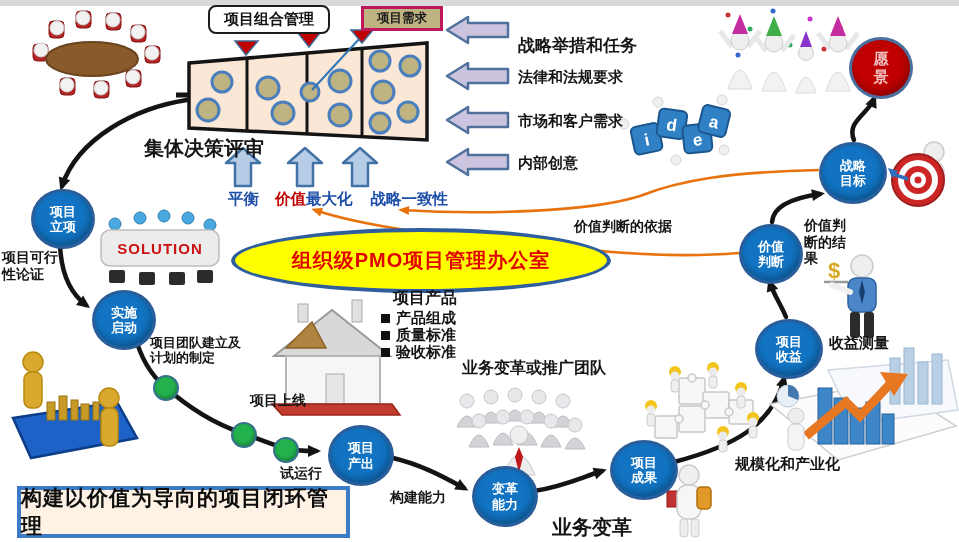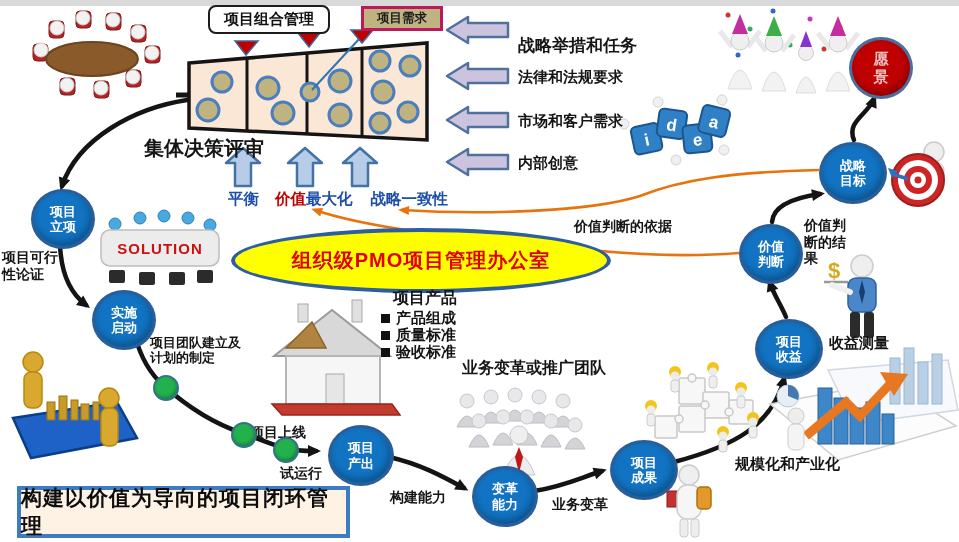--- a/index.html
+++ b/index.html
@@ -392,24 +392,24 @@
   <div class="lbl" style="left:518px;top:36px;font-size:17px">战略举措和任务</div>
   <div class="lbl" style="left:518px;top:68px;font-size:15px">法律和法规要求</div>
   <div class="lbl" style="left:518px;top:112px;font-size:15px">市场和客户需求</div>
   <div class="lbl" style="left:518px;top:154px;font-size:15px">内部创意</div>
 
   <div class="lbl" style="left:144px;top:137px;font-size:20px">集体决策评审</div>
   <div class="lbl ctr" style="left:2px;top:249px;width:80px;font-size:14px">项目可行
 性论证</div>
   <div class="lbl ctr" style="left:150px;top:335px;width:112px;font-size:13px">项目团队建立及
 计划的制定</div>
-  <div class="lbl" style="left:250px;top:424px;font-size:14px">项目上线</div>
+  <div class="lbl" style="left:250px;top:392px;font-size:14px">项目上线</div>
   <div class="lbl" style="left:280px;top:465px;font-size:14px">试运行</div>
   <div class="lbl" style="left:390px;top:489px;font-size:14px">构建能力</div>
-  <div class="lbl" style="left:552px;top:496px;font-size:14px">业务变革</div>
+  <div class="lbl" style="left:552px;top:516px;font-size:20px">业务变革</div>
   <div class="lbl" style="left:735px;top:455px;font-size:15px">规模化和产业化</div>
   <div class="lbl" style="left:829px;top:334px;font-size:15px">收益测量</div>
   <div class="lbl ctr" style="left:804px;top:217px;width:56px;font-size:14px">价值判
 断的结
 果</div>
   <div class="lbl" style="left:574px;top:218px;font-size:14px">价值判断的依据</div>
   <div class="lbl" style="left:462px;top:359px;font-size:16px">业务变革或推广团队</div>
 
   <div class="lbl" style="left:393px;top:289px;font-size:16px">项目产品</div>
   <div class="abs" style="left:381px;top:310px">

